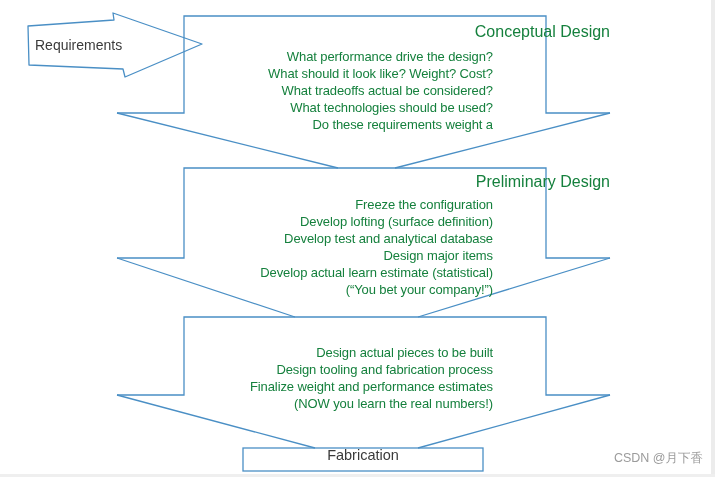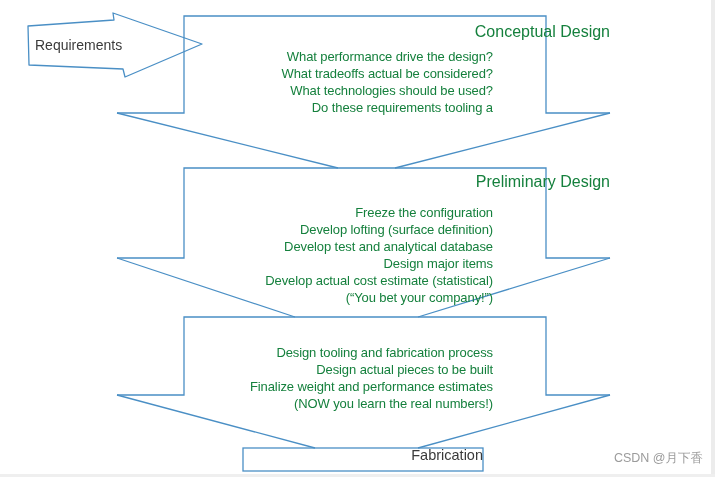--- a/index.html
+++ b/index.html
@@ -18,29 +18,29 @@
     color:#15803d;
   }
   .stage-lines{position:absolute;left:0;width:493px;}
   .stage-line{
     font-size:13px;
     line-height:17px;
     letter-spacing:-0.1px;
     white-space:nowrap;
   }
   .s1-title{top:23px;} .s1-lines{top:48px;}
-  .s2-title{top:173px;} .s2-lines{top:204px;}
+  .s2-title{top:173px;} .s2-lines{top:196px;}
   .s3-title{top:321px;} .s3-lines{top:344px;}
   .requirements-label{
     position:absolute;left:35px;top:37px;width:95px;
     font-size:14px;color:#3a3a3a;white-space:nowrap;
   }
   .fabrication-label{
     position:absolute;left:243px;top:444px;width:240px;height:23px;
-    line-height:23px;text-align:right;
+    line-height:23px;text-align:center;
     font-size:14.5px;color:#3a3a3a;
   }
   .watermark{
     position:absolute;right:12px;top:450px;
     font-size:12.5px;color:#9b9b9b;white-space:nowrap;
   }
   .edge-right{position:absolute;right:0;top:0;width:4px;height:477px;background:#ececec;}
   .edge-bottom{position:absolute;left:0;bottom:0;width:715px;height:3px;background:#efefef;}
 </style>
 </head>
@@ -65,38 +65,39 @@
     <line x1="610" y1="395" x2="418" y2="448" stroke="#4a8fc5" stroke-width="1.3"></line>
 
     <rect x="243" y="448" width="240" height="23" fill="none" stroke="#4a8fc5" stroke-width="1.3"></rect>
   </svg>
 
   <div class="requirements-label">Requirements</div>
 
   <div class="stage-text s1-title">Conceptual Design</div>
   <div class="stage-text stage-lines s1-lines">
       <div class="stage-line">What performance drive the design?</div>
+      <div class="stage-line">What should it look like? Weight? Cost?</div>
       <div class="stage-line">What tradeoffs actual be considered?</div>
       <div class="stage-line">What technologies should be used?</div>
-      <div class="stage-line">Do these requirements tooling a</div>
+      <div class="stage-line">Do these requirements weight a</div>
     </div>
 
   <div class="stage-text s2-title">Preliminary Design</div>
   <div class="stage-text stage-lines s2-lines">
       <div class="stage-line">Freeze the configuration</div>
       <div class="stage-line">Develop lofting (surface definition)</div>
       <div class="stage-line">Develop test and analytical database</div>
       <div class="stage-line">Design major items</div>
-      <div class="stage-line">Develop actual cost estimate (statistical)</div>
+      <div class="stage-line">Develop actual learn estimate (statistical)</div>
       <div class="stage-line">(“You bet your company!”)</div>
     </div>
 
   <div class="stage-text stage-lines s3-lines">
+      <div class="stage-line">Design actual pieces to be built</div>
       <div class="stage-line">Design tooling and fabrication process</div>
-      <div class="stage-line">Design actual pieces to be built</div>
       <div class="stage-line">Finalize weight and performance estimates</div>
       <div class="stage-line">(NOW you learn the real numbers!)</div>
     </div>
 
   <div class="fabrication-label">Fabrication</div>
 
   <div class="watermark">CSDN @月下香</div>
 
   <div class="edge-right"></div>
   <div class="edge-bottom"></div>

